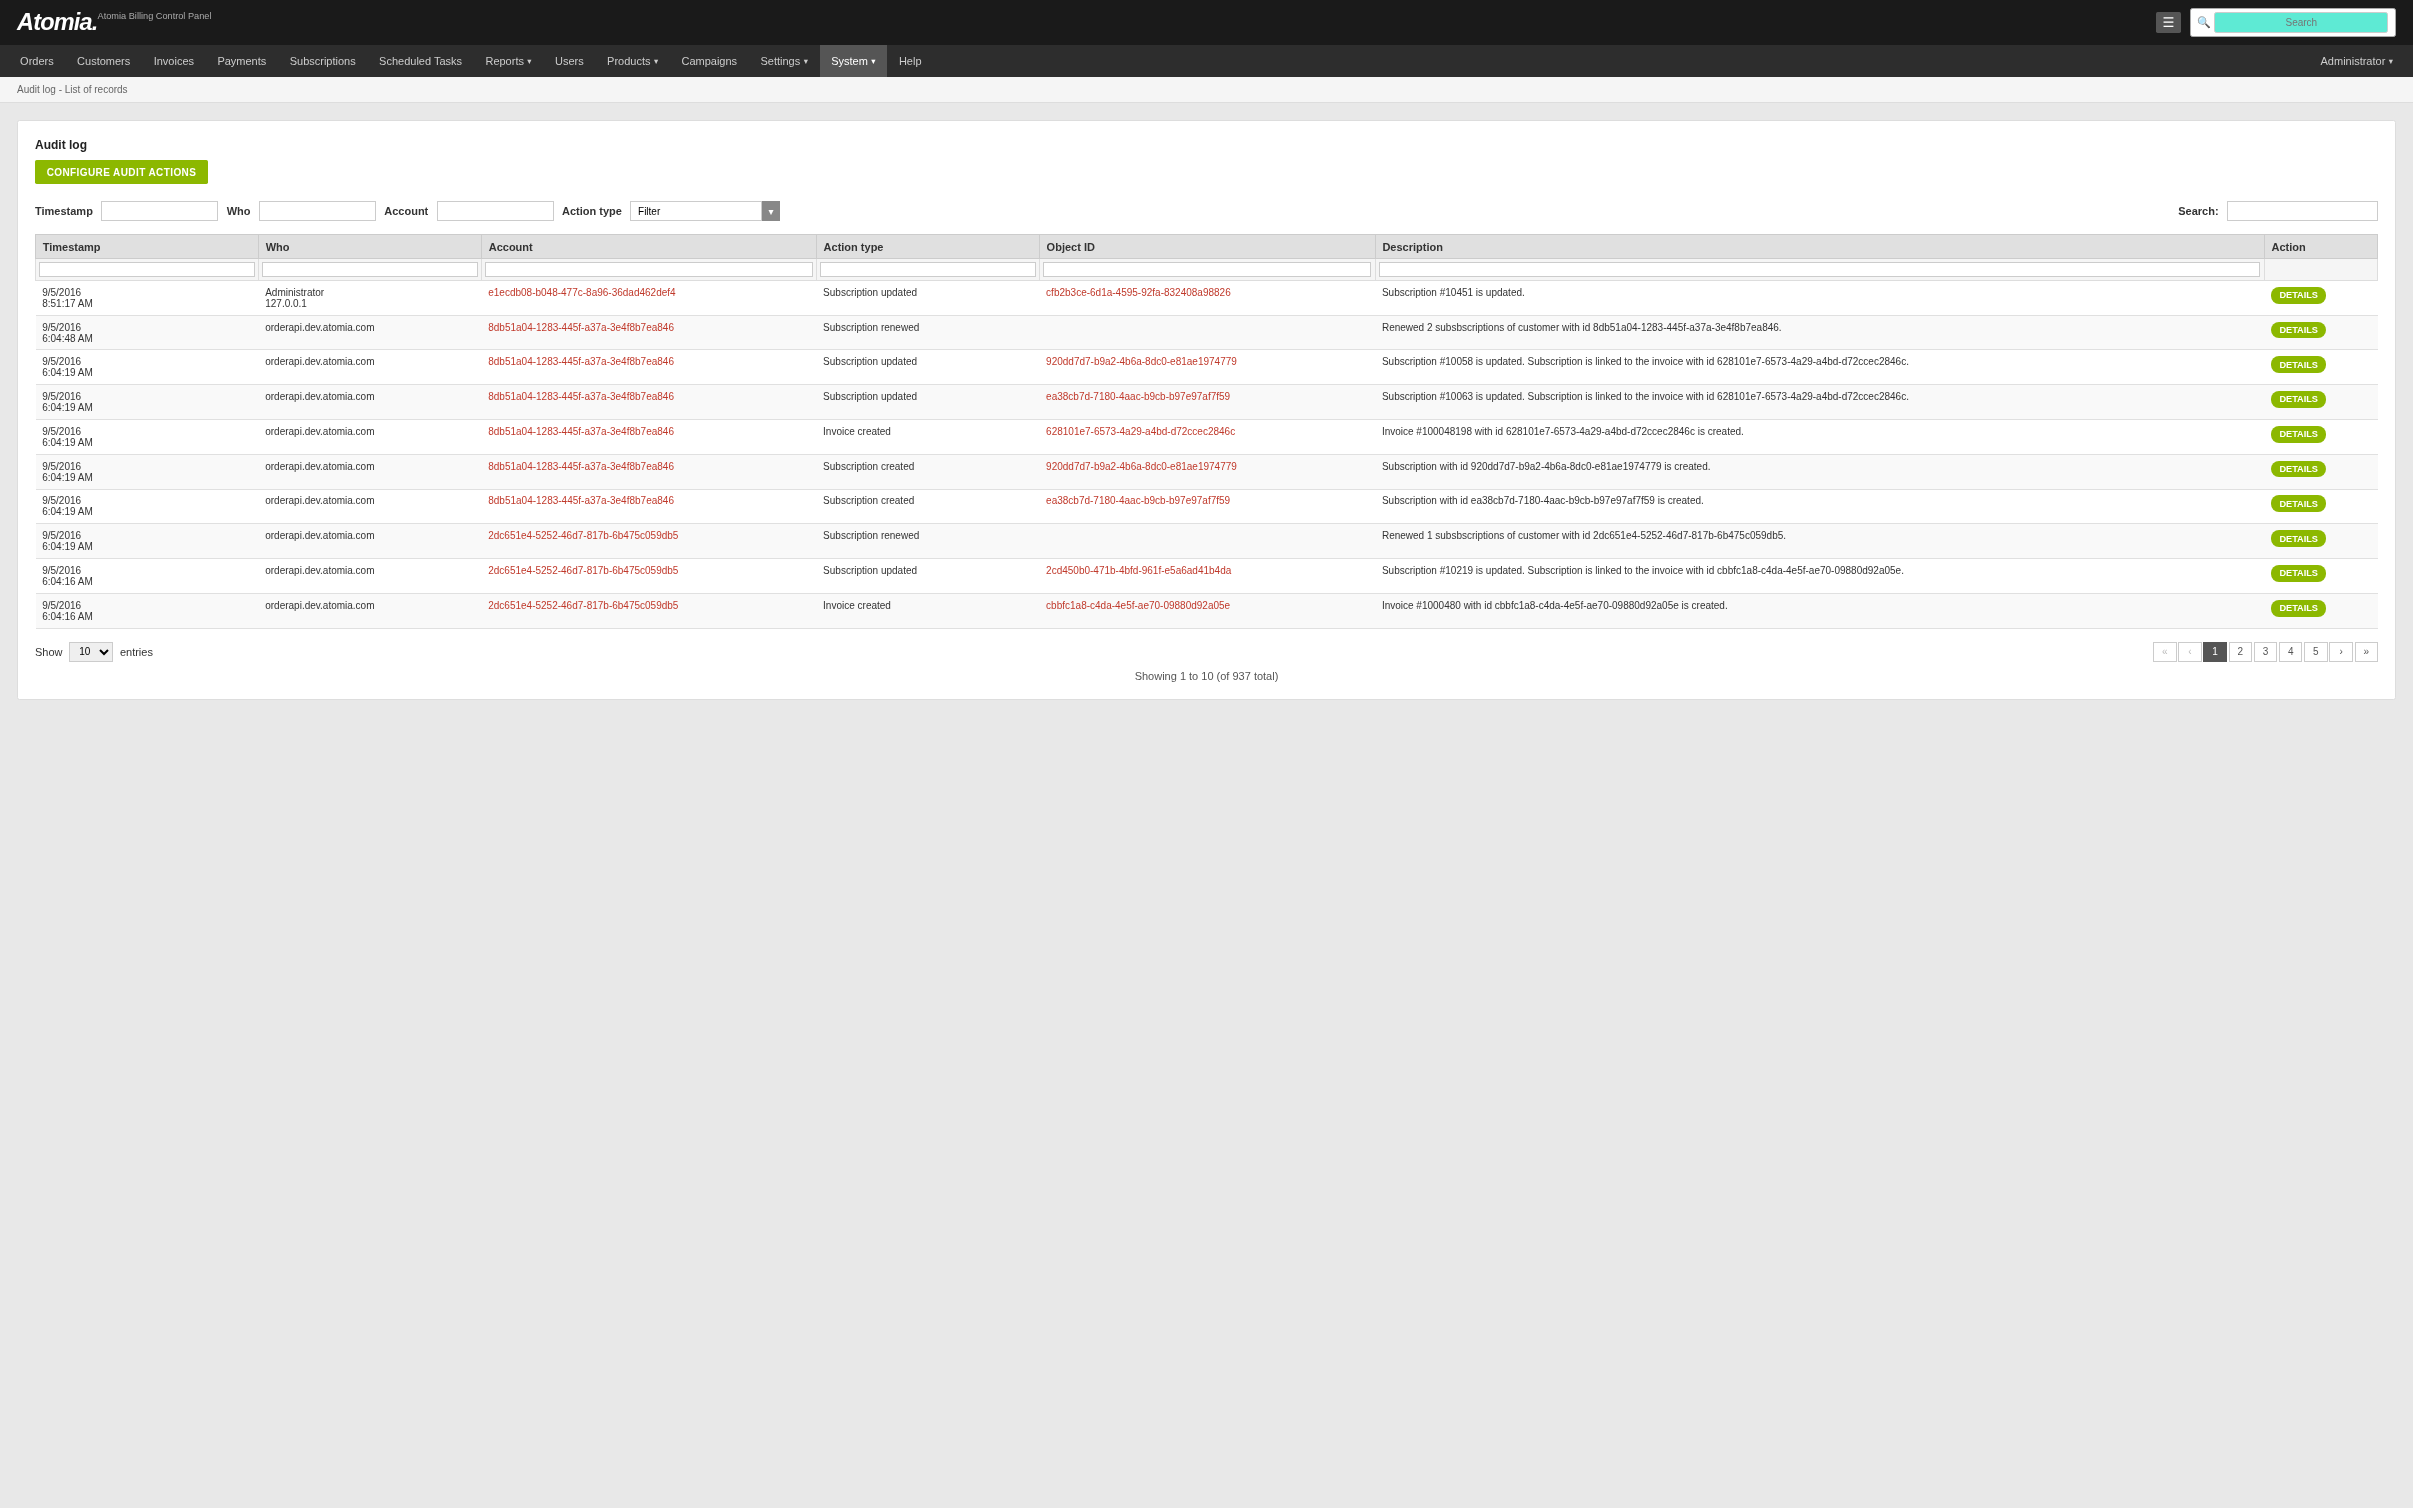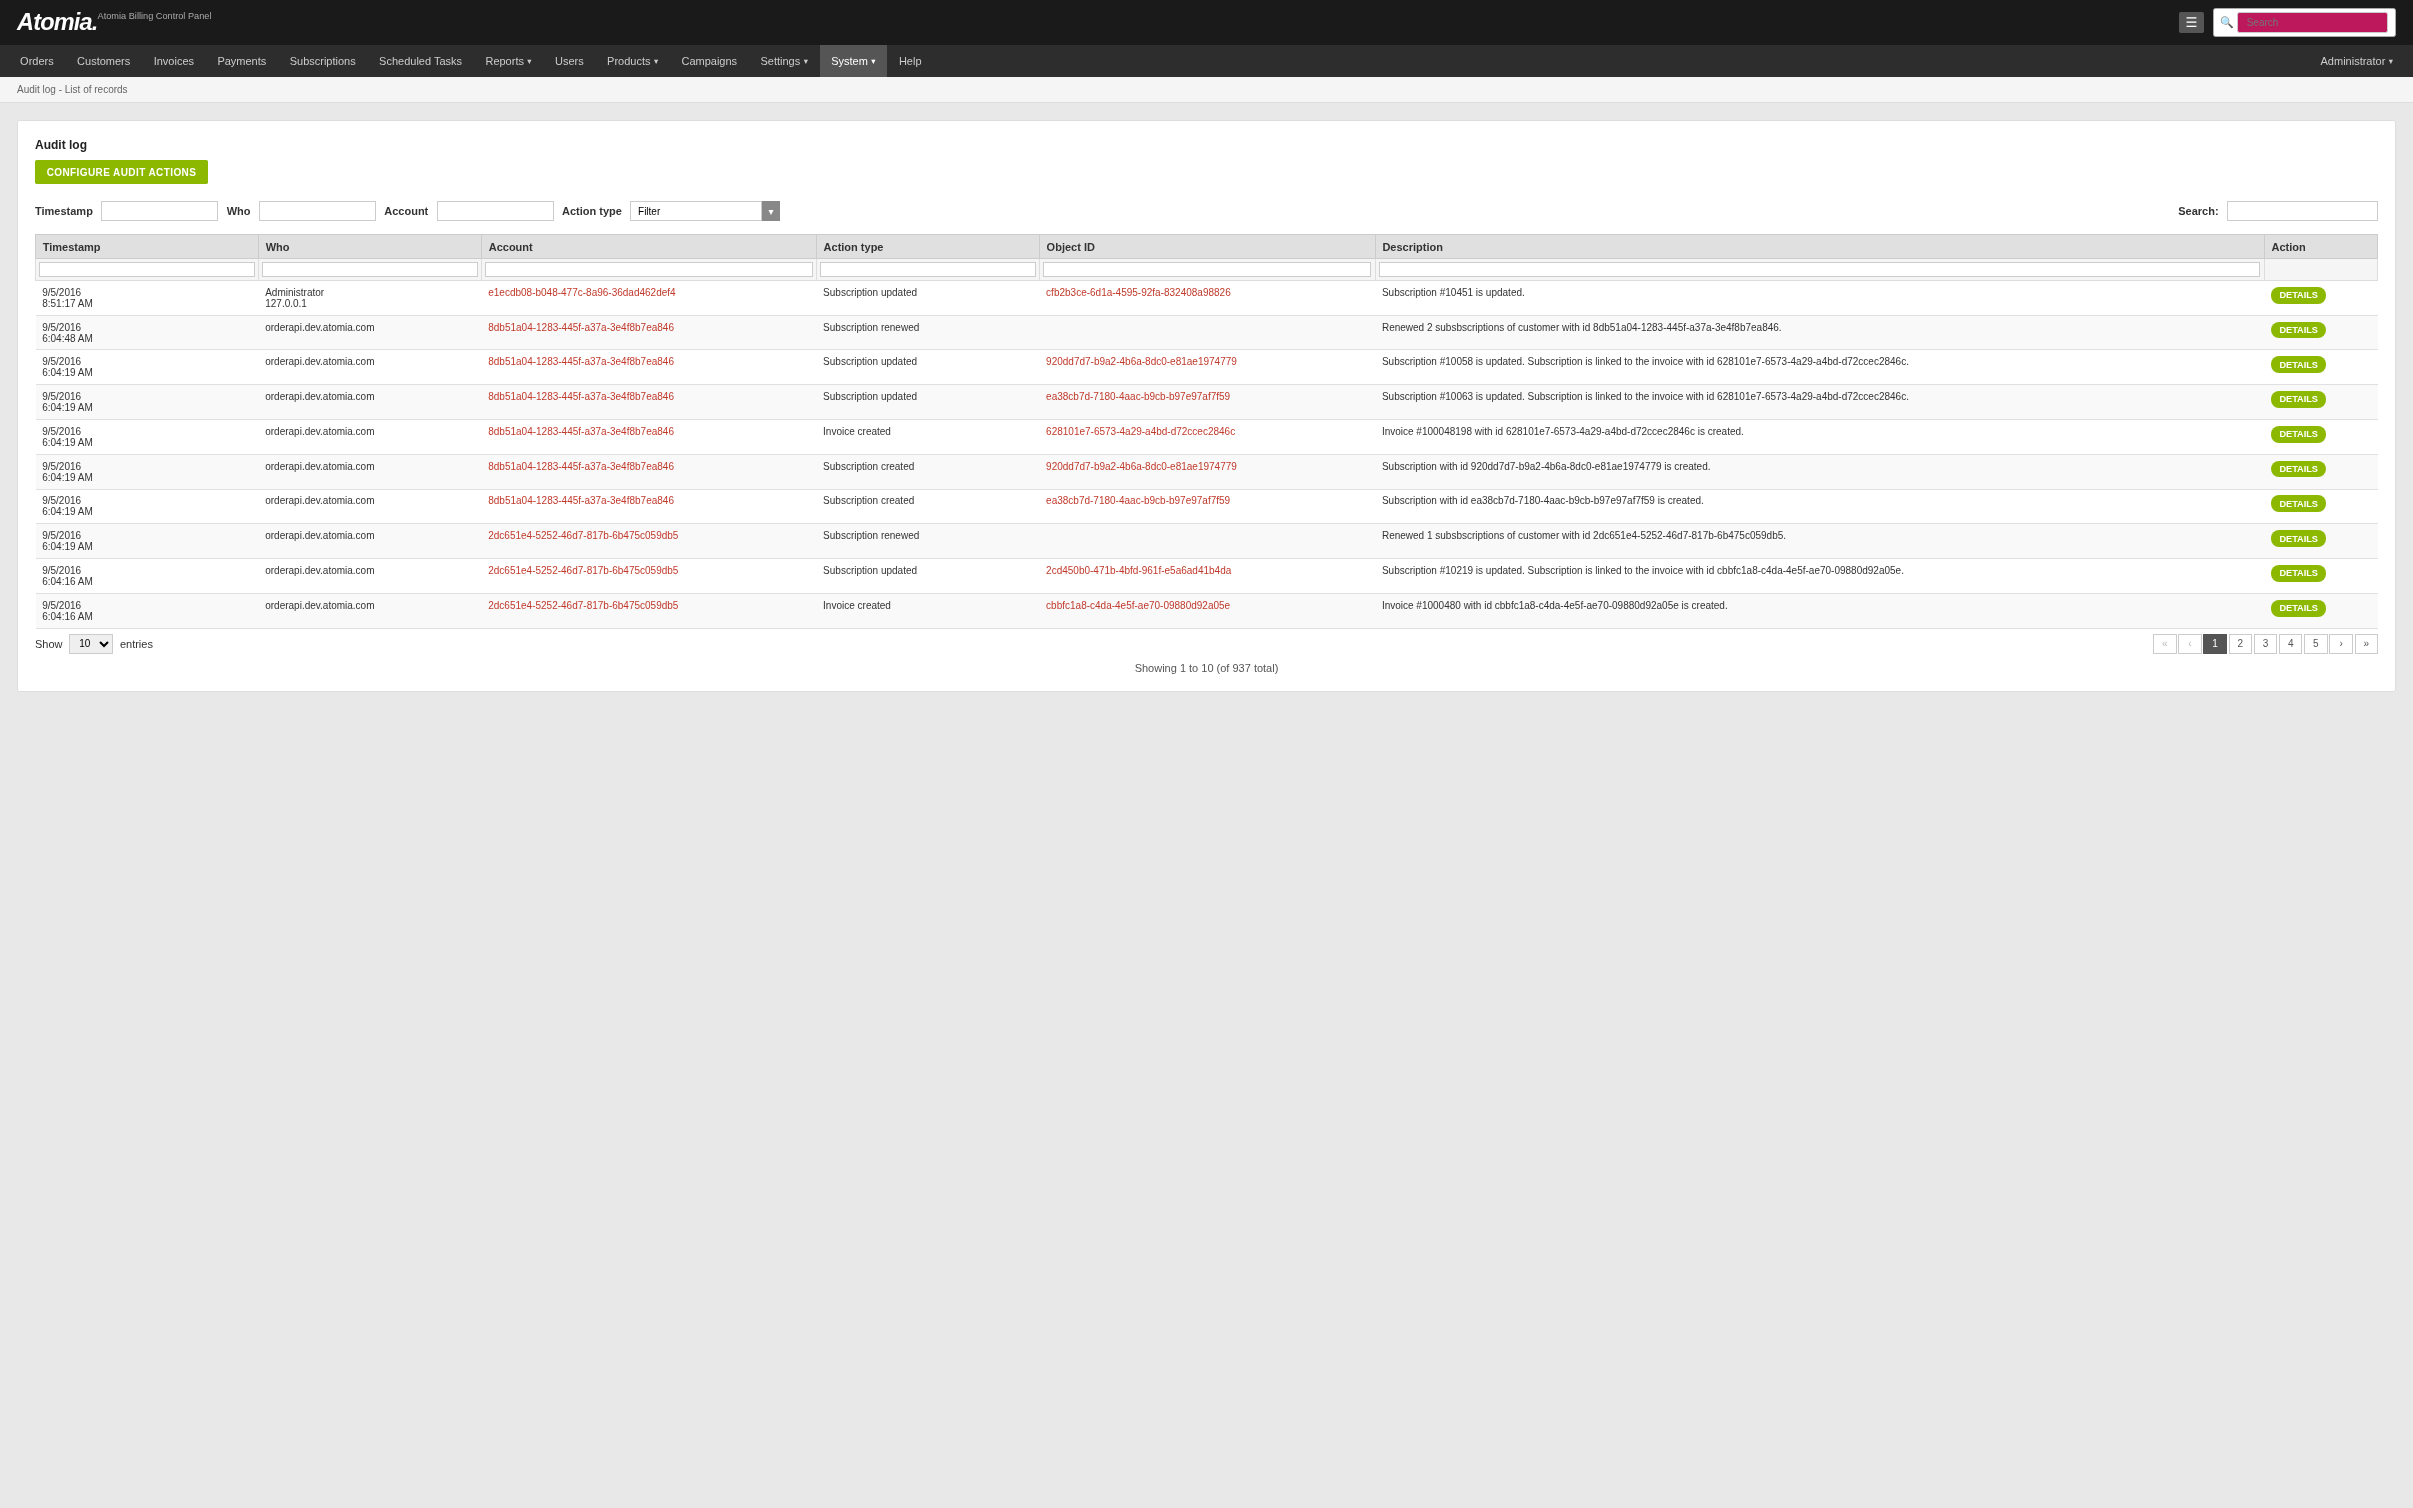--- a/index.html
+++ b/index.html
@@ -19,26 +19,27 @@
     .header-right { display: flex; align-items: center; gap: 8.4px; }
     .menu-icon-btn {
       background: #555;
       border: none;
       color: #fff;
       padding: 3.4px 6.7px;
       cursor: pointer;
       border-radius: 1.7px;
     }
     .search-input-header {
-      background: #be185d;
+      background: #5eead4;
       border: 0.8px solid #ccc;
       padding: 4.2px 8.4px;
-      width: 151px;
+      width: 174px;
       font-size: 10px;
       border-radius: 2.5px;
+      text-align: center;
     }
     .search-icon-header { color: #888; margin-right: 3.4px; }
 
     
     .main-nav {
       background: #2d2d2d;
       display: flex;
       align-items: center;
       padding: 0 8.4px;
     }
@@ -167,21 +168,21 @@
       cursor: pointer;
       border-radius: 8px;
       white-space: nowrap;
     }
 
     
     .table-footer {
       display: flex;
       align-items: center;
       justify-content: space-between;
-      margin-top: 5px;
+      margin-top: 13px;
       flex-wrap: wrap;
       gap: 8.4px;
     }
     .show-entries { display: flex; align-items: center; gap: 6.7px; font-size: 11px; }
     .show-select {
       border: 0.8px solid #ccc;
       padding: 2.5px 5px;
       font-size: 10px;
     }
     .pagination { display: flex; align-items: center; gap: 1.7px; }

